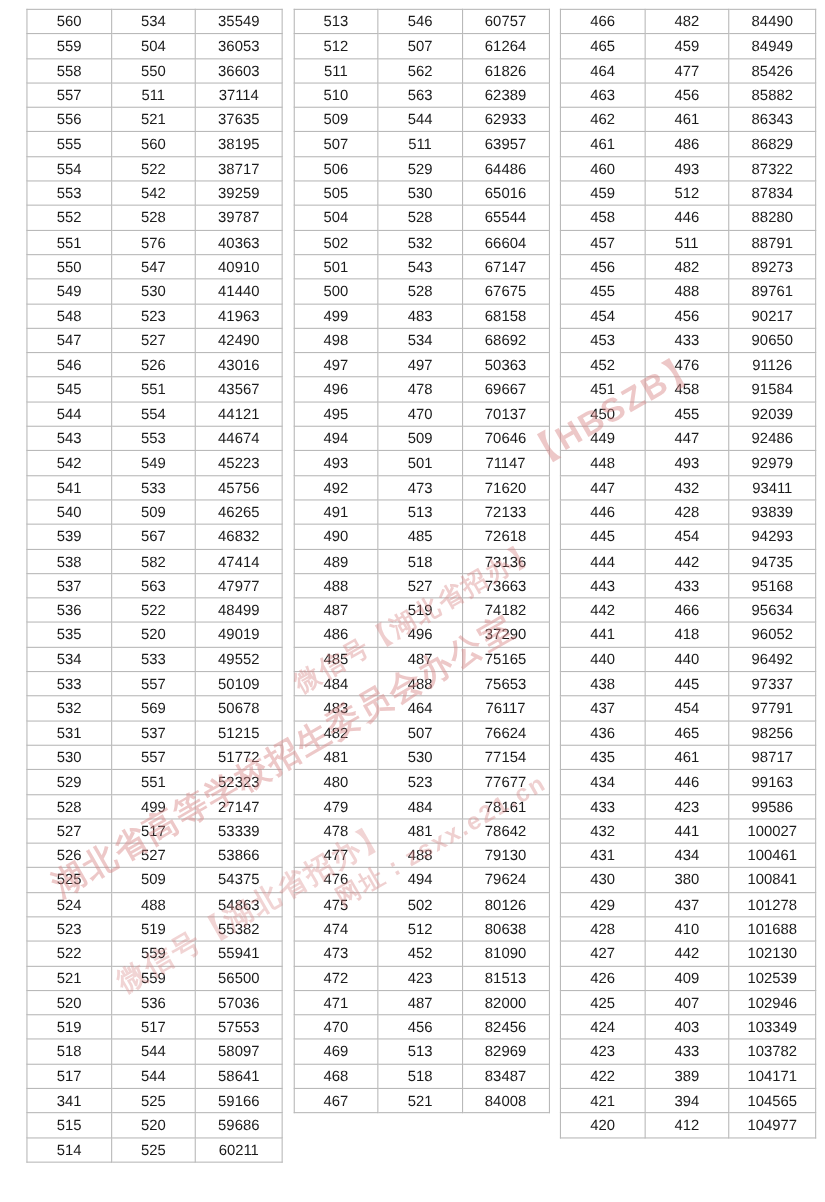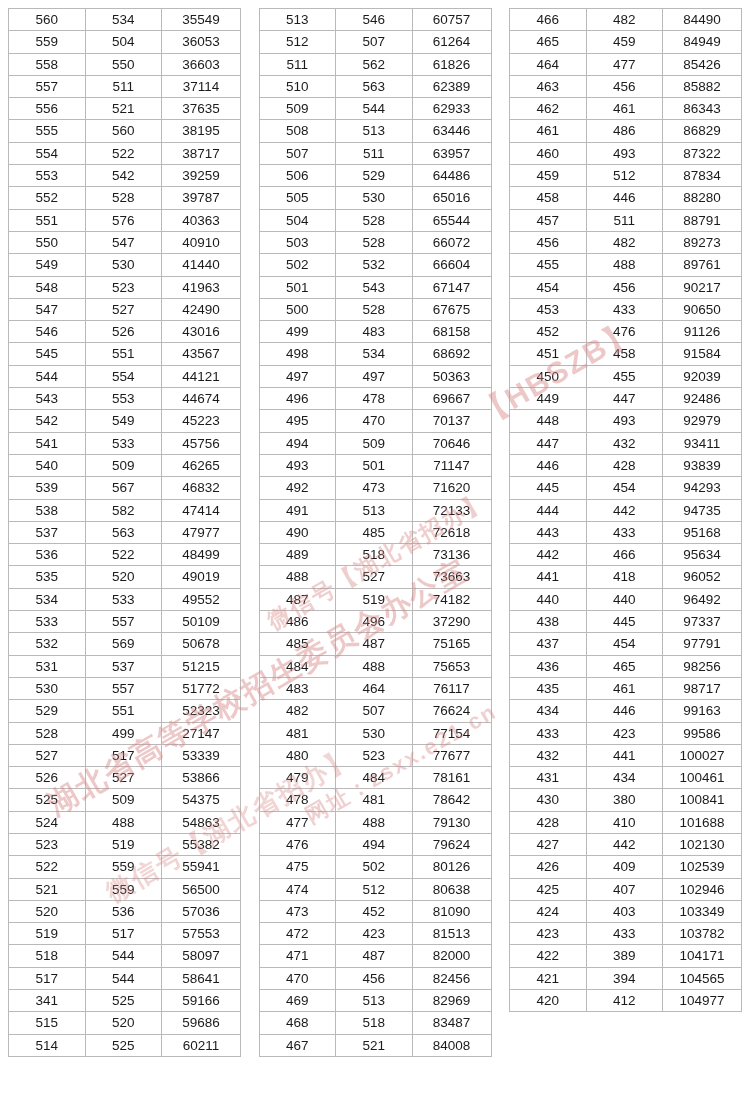--- a/index.html
+++ b/index.html
@@ -12,21 +12,21 @@
     height: 1093px;
     font-family: "Liberation Sans", sans-serif;
     position: relative;
     overflow: hidden;
   }
   .page {
     position: relative;
     width: 750px;
     height: 1093px;
     box-sizing: border-box;
-    padding: 8px 8px 6px 8px;
+    padding: 8px 8px 6px 24px;
     display: flex;
     justify-content: space-between;
     align-items: flex-start;
   }
   .score-table {
     border-collapse: collapse;
     table-layout: fixed;
     width: 233px;
   }
   .score-table td {
@@ -359,48 +359,38 @@
           <td class="col-score">510</td>
           <td class="col-count">563</td>
           <td class="col-cum">62389</td>
         </tr>
         <tr>
           <td class="col-score">509</td>
           <td class="col-count">544</td>
           <td class="col-cum">62933</td>
         </tr>
         <tr>
-          <td class="col-score">508</td>
-          <td class="col-count">513</td>
-          <td class="col-cum">63446</td>
-        </tr>
-        <tr>
           <td class="col-score">507</td>
           <td class="col-count">511</td>
           <td class="col-cum">63957</td>
         </tr>
         <tr>
           <td class="col-score">506</td>
           <td class="col-count">529</td>
           <td class="col-cum">64486</td>
         </tr>
         <tr>
           <td class="col-score">505</td>
           <td class="col-count">530</td>
           <td class="col-cum">65016</td>
         </tr>
         <tr>
           <td class="col-score">504</td>
           <td class="col-count">528</td>
           <td class="col-cum">65544</td>
-        </tr>
-        <tr>
-          <td class="col-score">503</td>
-          <td class="col-count">528</td>
-          <td class="col-cum">66072</td>
         </tr>
         <tr>
           <td class="col-score">502</td>
           <td class="col-count">532</td>
           <td class="col-cum">66604</td>
         </tr>
         <tr>
           <td class="col-score">501</td>
           <td class="col-count">543</td>
           <td class="col-cum">67147</td>
@@ -752,20 +742,25 @@
         </tr>
         <tr>
           <td class="col-score">431</td>
           <td class="col-count">434</td>
           <td class="col-cum">100461</td>
         </tr>
         <tr>
           <td class="col-score">430</td>
           <td class="col-count">380</td>
           <td class="col-cum">100841</td>
+        </tr>
+        <tr>
+          <td class="col-score">429</td>
+          <td class="col-count">437</td>
+          <td class="col-cum">101278</td>
         </tr>
         <tr>
           <td class="col-score">428</td>
           <td class="col-count">410</td>
           <td class="col-cum">101688</td>
         </tr>
         <tr>
           <td class="col-score">427</td>
           <td class="col-count">442</td>
           <td class="col-cum">102130</td>

